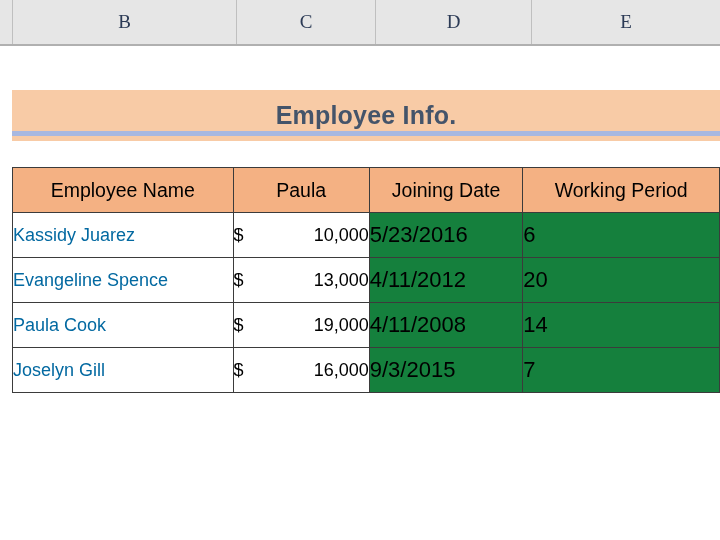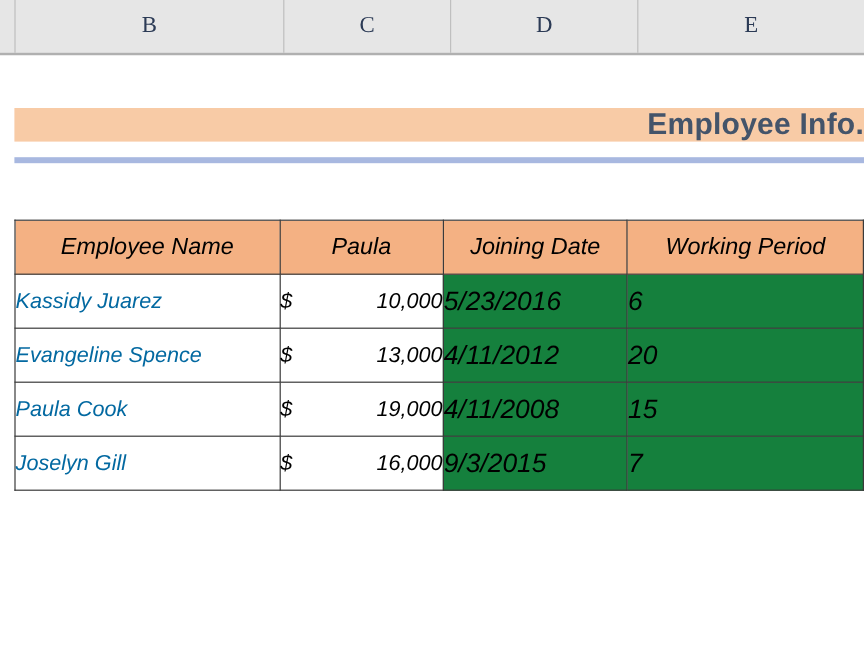--- a/index.html
+++ b/index.html
@@ -39,25 +39,25 @@
     border-left: 1px solid #BFBFBF;
     box-sizing: border-box;
   }
 
   
   .title-banner {
     position: absolute;
     left: 12px;
     top: 90px;
     width: 708px;
-    height: 28px;
+    height: 51px;
     background: #F8CBA6;
     display: flex;
     align-items: center;
-    justify-content: flex-end;
+    justify-content: center;
     box-sizing: border-box;
   }
   .title-banner-text {
     font-size: 25px;
     font-weight: bold;
     color: #44546A;
     letter-spacing: 0.2px;
   }
   .title-underline {
     position: absolute;
@@ -65,24 +65,23 @@
     top: 131px;
     width: 708px;
     height: 5px;
     background: #A8B8E0;
   }
 
   
   .data-table {
     position: absolute;
     left: 12px;
-    top: 183px;
+    top: 167px;
     border-collapse: collapse;
     table-layout: fixed;
-    font-style: italic;
   }
   .data-table td, .data-table th {
     border: 1.6px solid #3B3B3B;
     height: 45px;
     box-sizing: border-box;
     padding: 0;
     font-weight: normal;
   }
   .th-cell {
     background: #F4B183;
@@ -190,21 +189,21 @@
     </tr>
     <tr>
       <td class="td-name">Paula Cook</td>
       <td class="td-salary">
         <div class="salary-inner">
           <span>$</span>
           <span>19,000</span>
         </div>
       </td>
       <td class="td-date">4/11/2008</td>
-      <td class="td-period">15</td>
+      <td class="td-period">14</td>
     </tr>
     <tr>
       <td class="td-name">Joselyn Gill</td>
       <td class="td-salary">
         <div class="salary-inner">
           <span>$</span>
           <span>16,000</span>
         </div>
       </td>
       <td class="td-date">9/3/2015</td>

